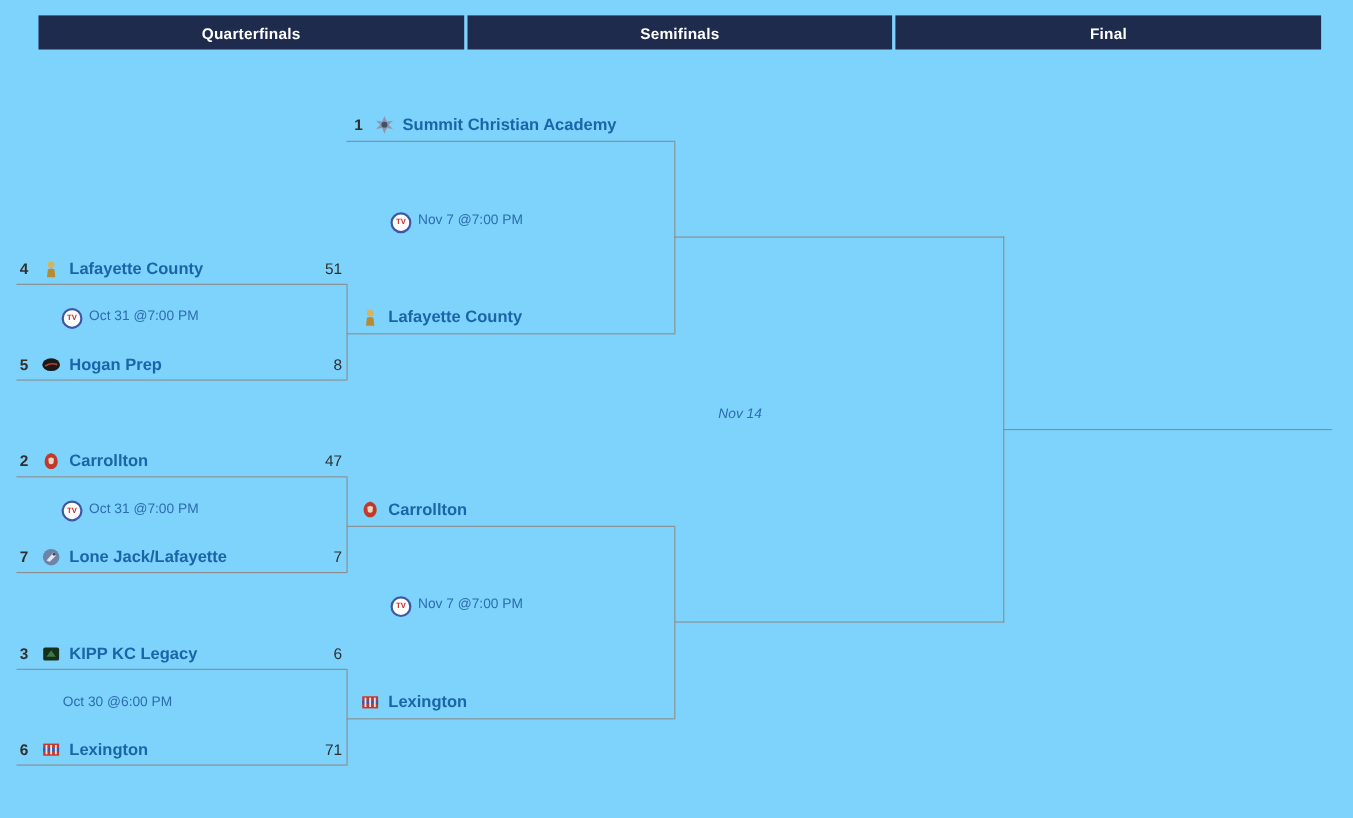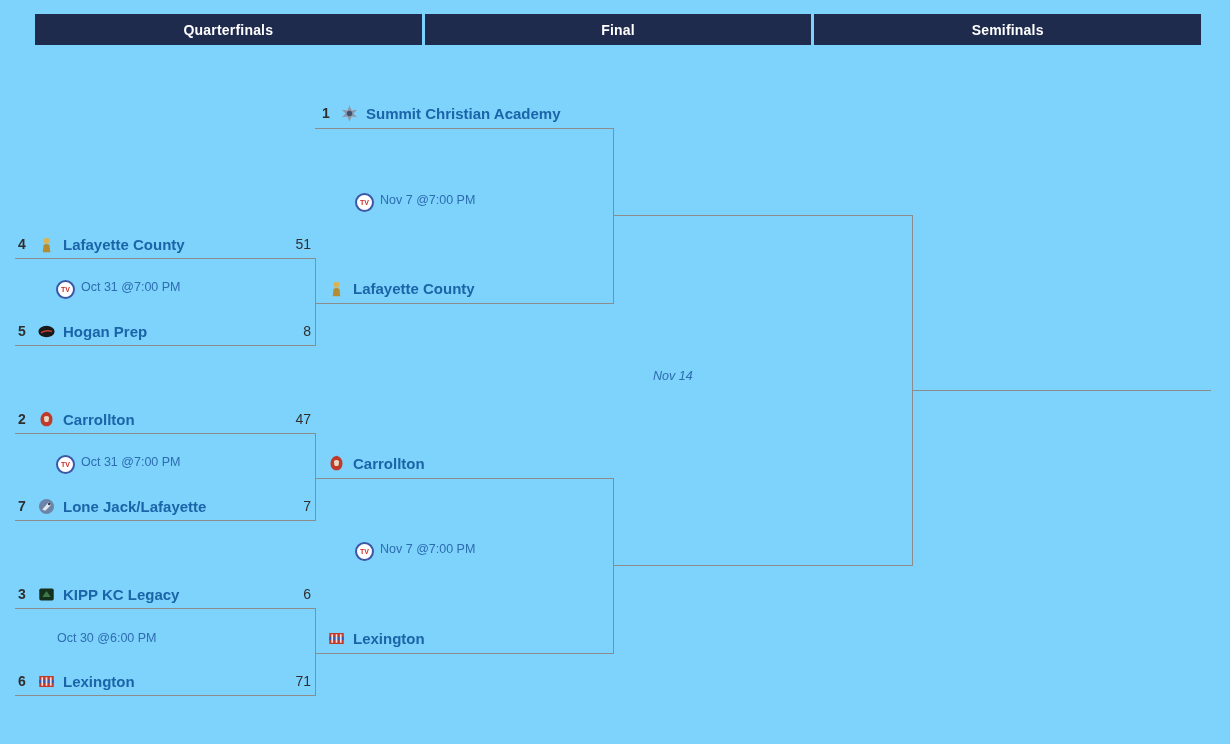--- a/index.html
+++ b/index.html
@@ -30,22 +30,22 @@
     background:#fff; color:#cf2a2a; font-size:7px; font-weight:800; display:flex; align-items:center;
     justify-content:center; margin-right:6px; cursor:pointer; }
 </style>
 </head>
 <body>
 
 <div class="page">
 
   <div class="header">
     <div class="header-cell">Quarterfinals</div>
+    <div class="header-cell">Semifinals</div>
     <div class="header-cell">Final</div>
-    <div class="header-cell">Semifinals</div>
   </div>
 
   <div class="line h" style="top:128px;left:315px;width:298px;"></div>
   <div class="line h" style="top:303px;left:315px;width:298px;"></div>
   <div class="line v" style="left:613px;top:128px;height:176px;"></div>
 
   <div class="line h" style="top:258px;left:15px;width:300px;"></div>
   <div class="line h" style="top:345px;left:15px;width:300px;"></div>
   <div class="line v" style="left:315px;top:258px;height:88px;"></div>
 

